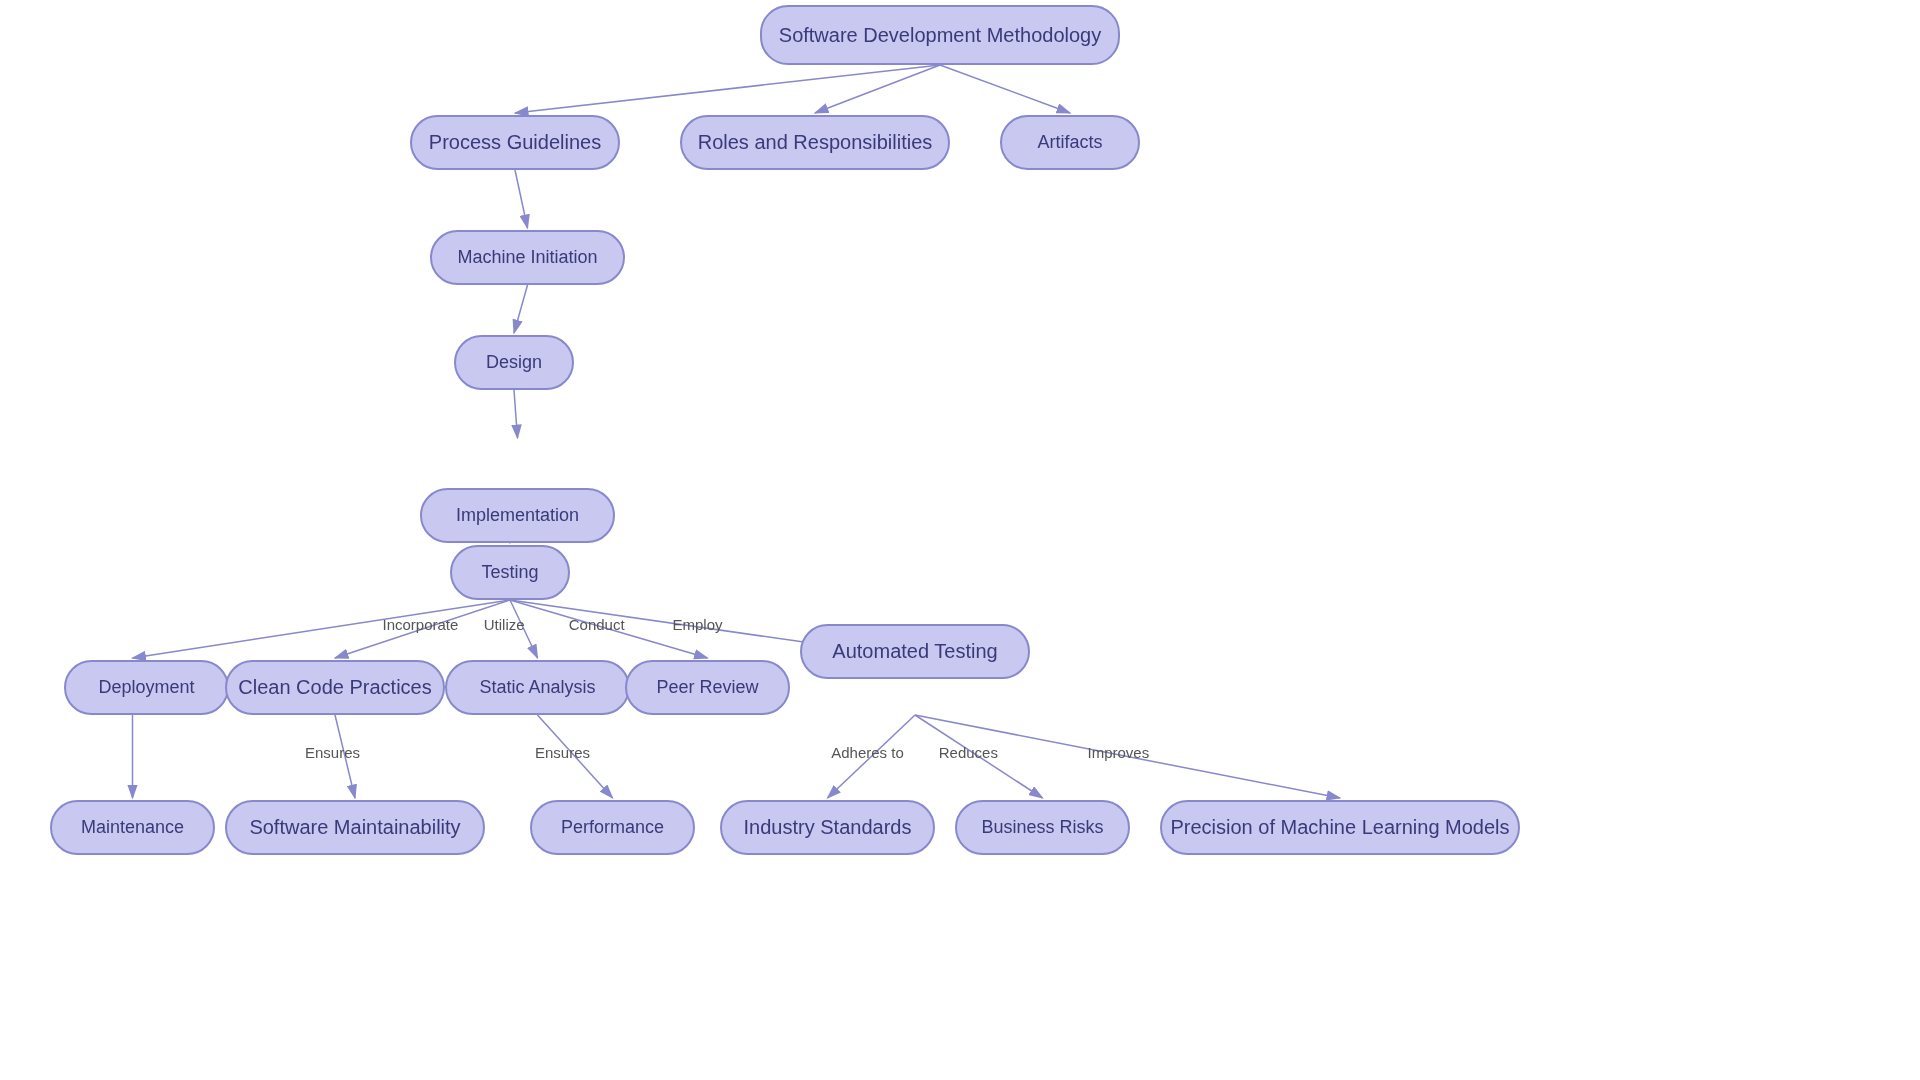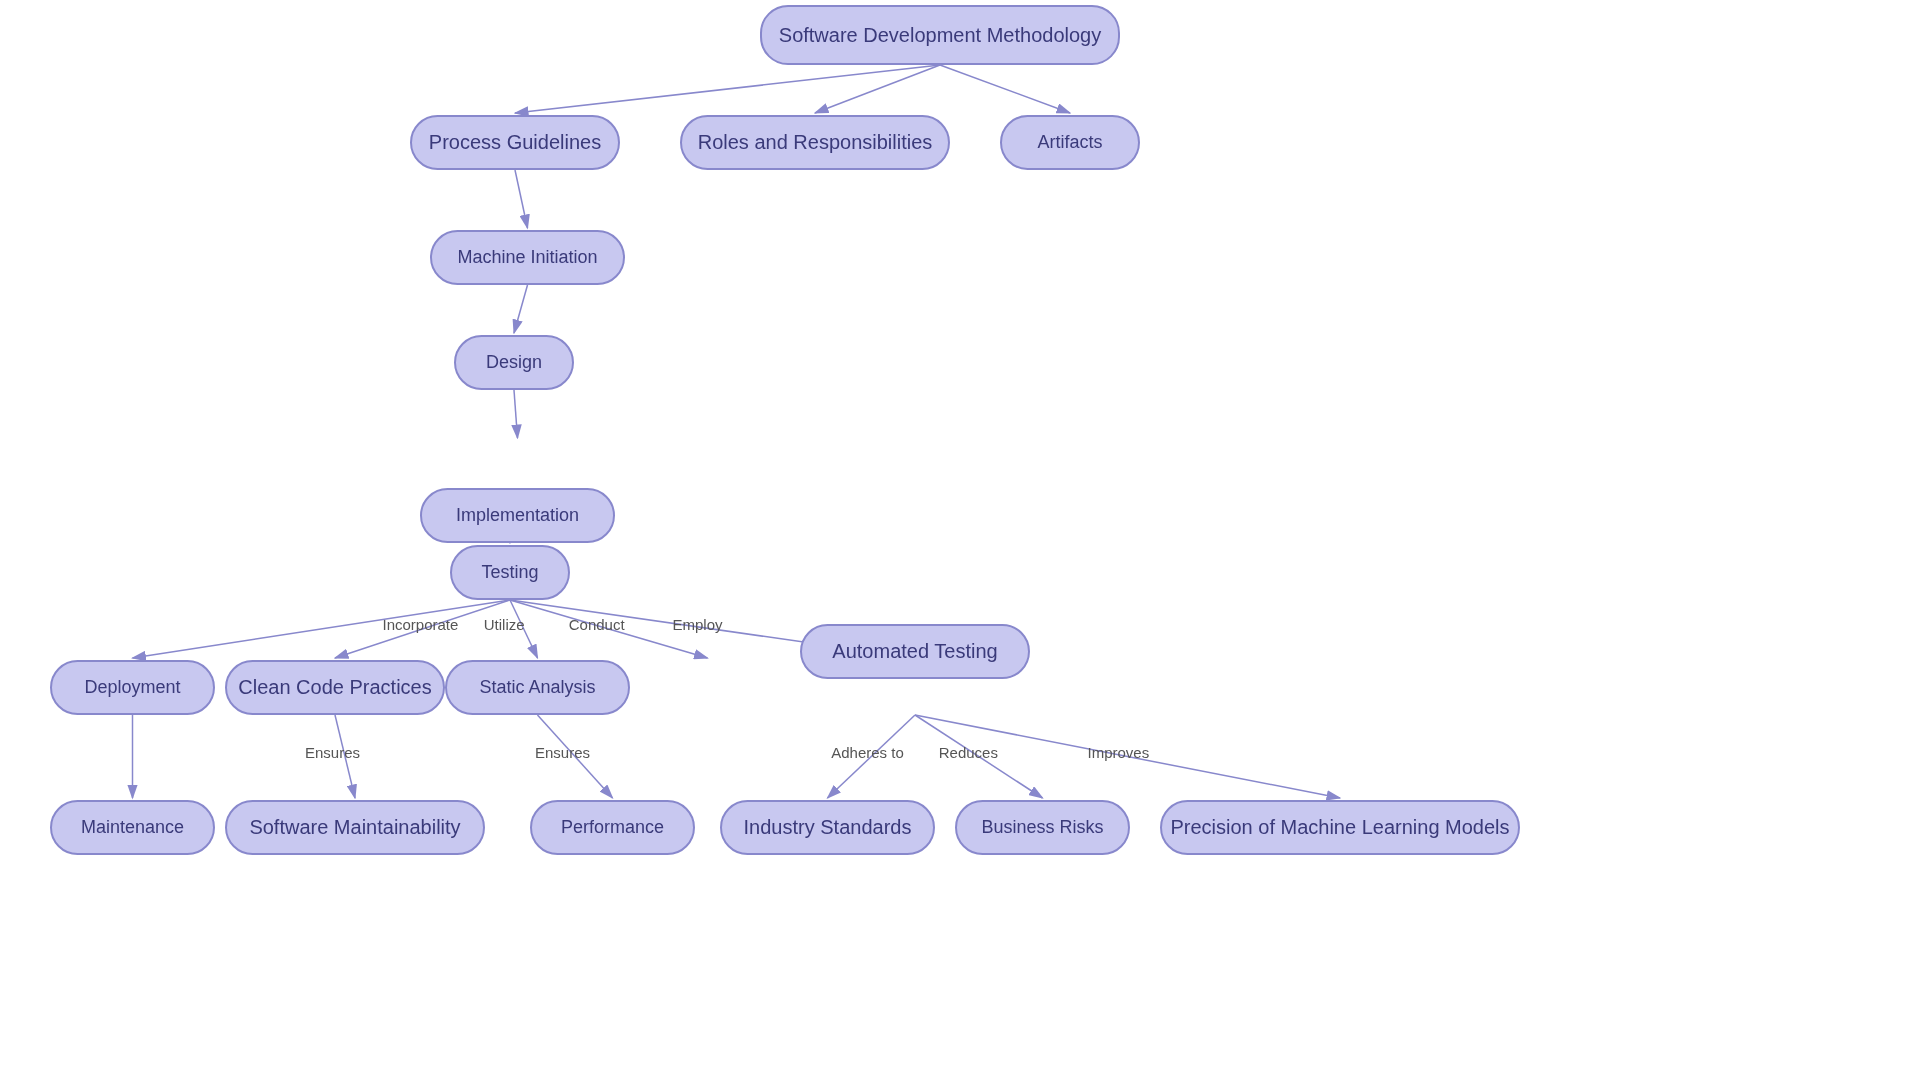--- a/index.html
+++ b/index.html
@@ -78,23 +78,24 @@
       <line x1="915" y1="715" x2="1340" y2="798" stroke="#8888cc" stroke-width="1.5" marker-end="url(#arrow)"></line>
     </svg>
 <div class="node large" style="left: 760px; top: 5px; width: 360px; min-height: 60px;">Software Development Methodology</div>
     <div class="node large" style="left: 410px; top: 115px; width: 210px; min-height: 55px;">Process Guidelines</div>
     <div class="node large" style="left: 680px; top: 115px; width: 270px; min-height: 55px;">Roles and Responsibilities</div>
     <div class="node" style="left: 1000px; top: 115px; width: 140px; min-height: 55px;">Artifacts</div>
     <div class="node" style="left: 430px; top: 230px; width: 195px; min-height: 55px;">Machine Initiation</div>
     <div class="node" style="left: 454px; top: 335px; width: 120px; min-height: 55px;">Design</div>
     <div class="node" style="left: 420px; top: 440px; width: 195px; min-height: 55px; margin-top: 48px;">Implementation</div>
     <div class="node" style="left: 450px; top: 545px; width: 120px; min-height: 55px;">Testing</div>
-    <div class="node" style="left: 50px; top: 660px; width: 165px; min-height: 55px;">Deployment</div>
+    <div class="node" style="left: 64px; top: 660px; width: 165px; min-height: 55px;">Deployment</div>
     <div class="node large" style="left: 225px; top: 660px; width: 220px; min-height: 55px;">Clean Code Practices</div>
     <div class="node" style="left: 445px; top: 660px; width: 185px; min-height: 55px;">Static Analysis</div>
+    <div class="node" style="left: 625px; top: 660px; width: 165px; min-height: 55px;">Peer Review</div>
     <div class="node large" style="left: 800px; top: 624px; width: 230px; min-height: 55px;">Automated Testing</div>
     <div class="node" style="left: 50px; top: 800px; width: 165px; min-height: 55px;">Maintenance</div>
     <div class="node large" style="left: 225px; top: 800px; width: 260px; min-height: 55px;">Software Maintainability</div>
     <div class="node" style="left: 530px; top: 800px; width: 165px; min-height: 55px;">Performance</div>
     <div class="node large" style="left: 720px; top: 800px; width: 215px; min-height: 55px;">Industry Standards</div>
     <div class="node" style="left: 955px; top: 800px; width: 175px; min-height: 55px;">Business Risks</div>
     <div class="node large" style="left: 1160px; top: 800px; width: 360px; min-height: 55px;">Precision of Machine Learning Models</div>
     <div class="edge-label" style="left: 382.5px; top: 616px;">Incorporate</div>
     <div class="edge-label" style="left: 483.75px; top: 616px;">Utilize</div>
     <div class="edge-label" style="left: 568.75px; top: 616px;">Conduct</div>

